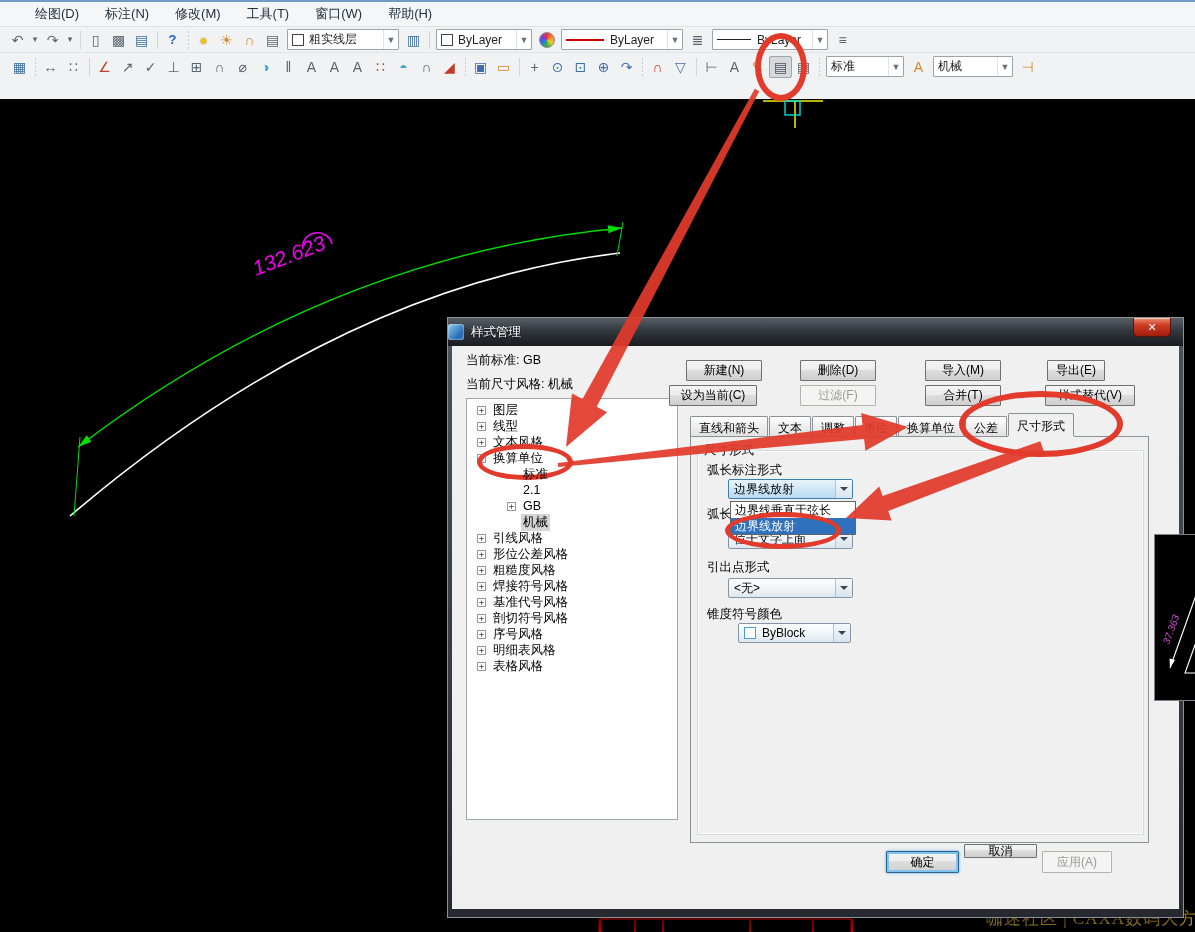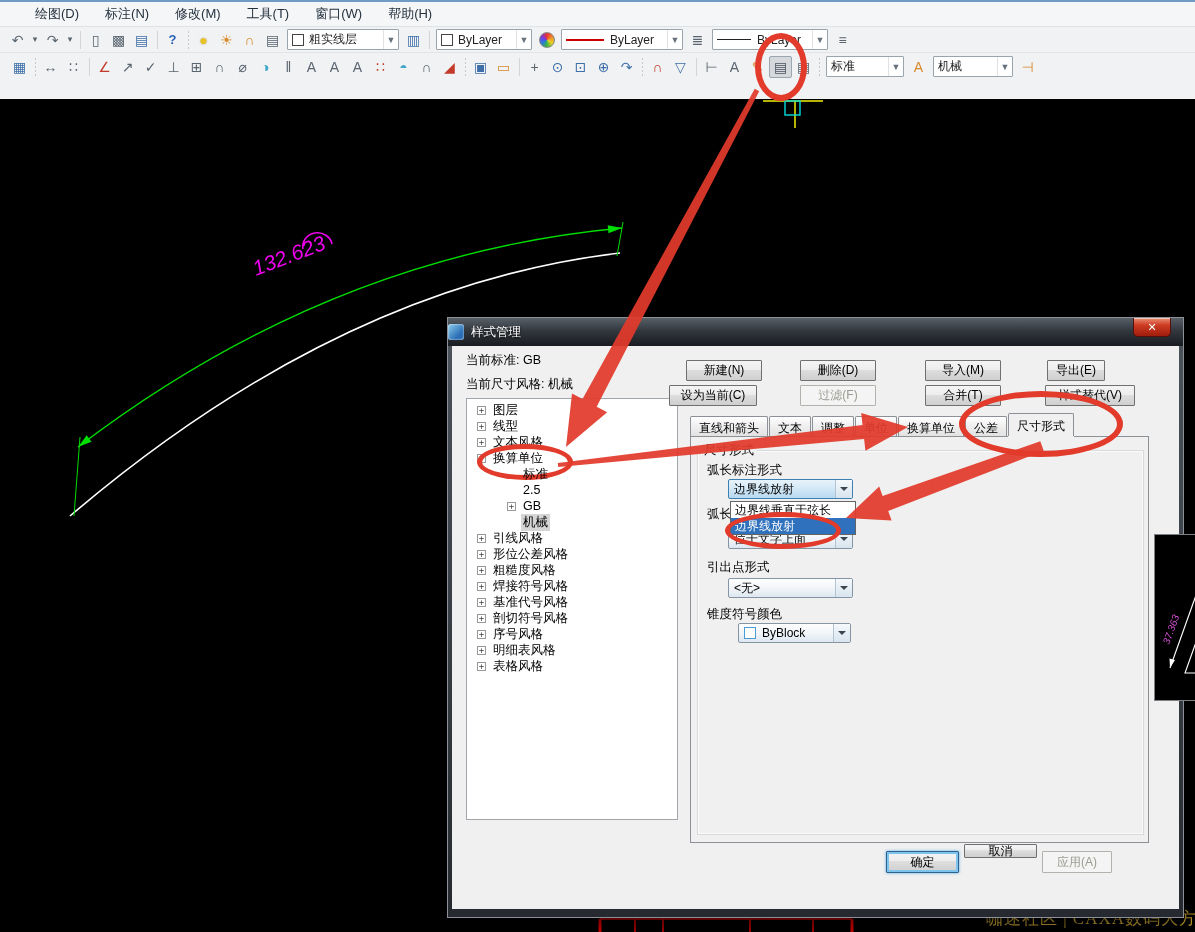--- a/index.html
+++ b/index.html
@@ -424,21 +424,21 @@
           <div class="tree-row circled">
             <span class="exp">−</span>
             <span class="tlabel">换算单位</span>
           </div>
           <div class="tree-row lvl1">
             <span class="exp"></span>
             <span class="tlabel">标准</span>
           </div>
           <div class="tree-row lvl1">
             <span class="exp"></span>
-            <span class="tlabel">2.5</span>
+            <span class="tlabel">2.1</span>
           </div>
           <div class="tree-row lvl1">
             <span class="exp">+</span>
             <span class="tlabel">GB</span>
           </div>
           <div class="tree-row lvl1 selected">
             <span class="exp"></span>
             <span class="tlabel">机械</span>
           </div>
           <div class="tree-row">

